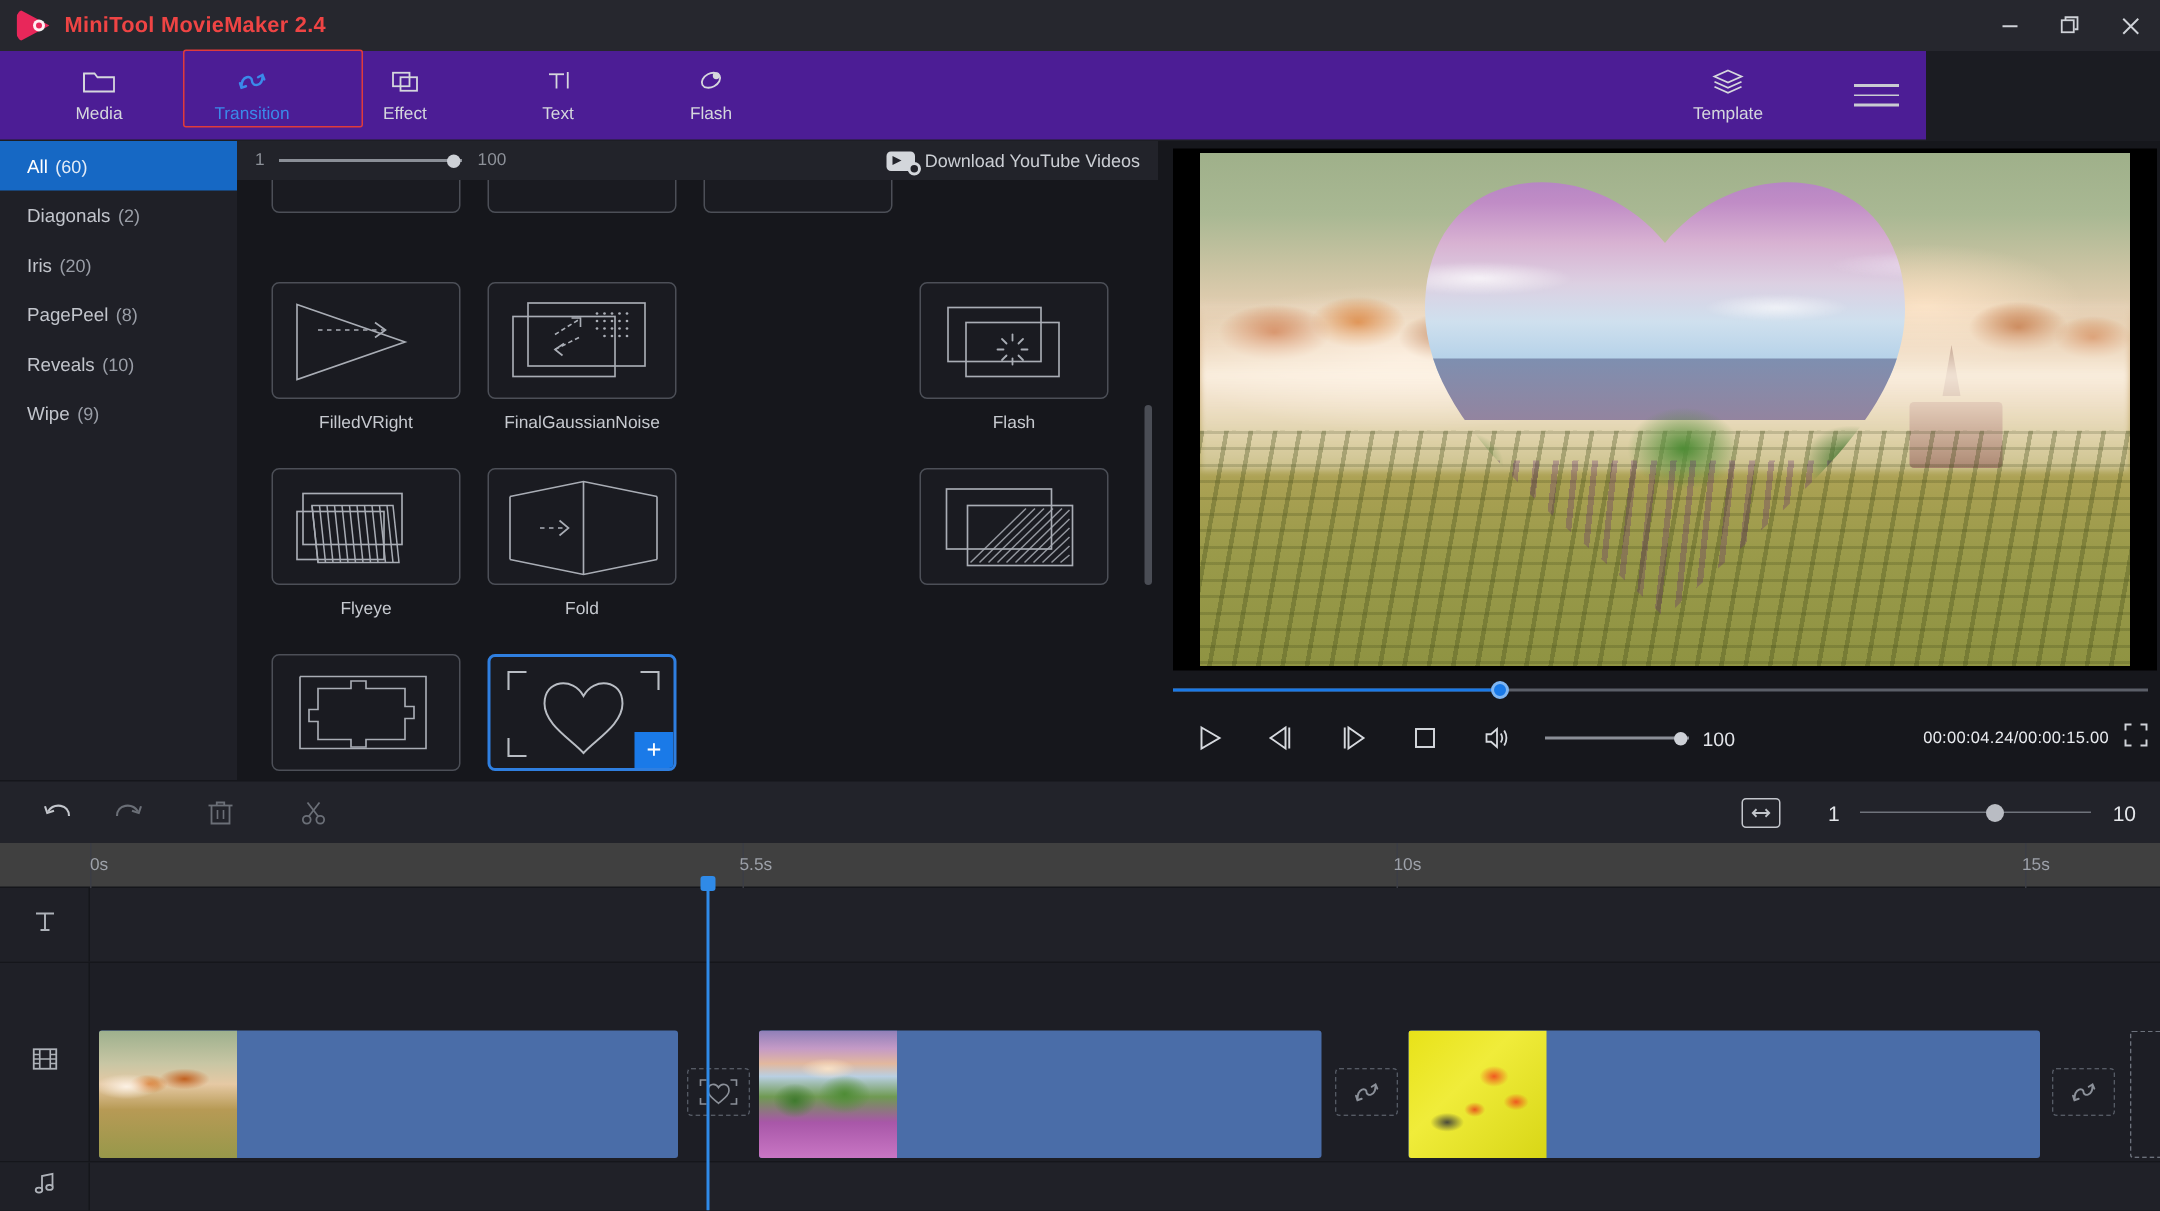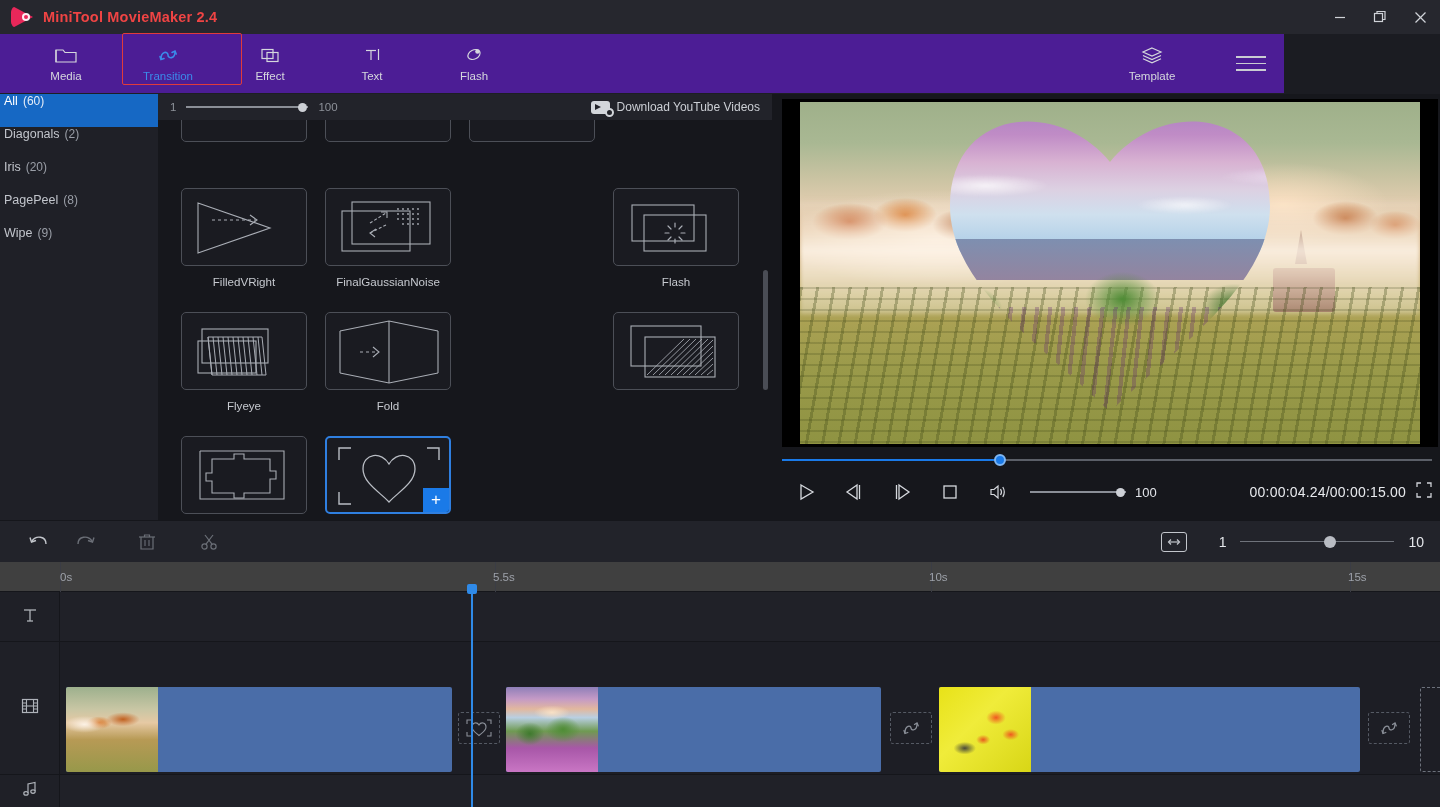--- a/index.html
+++ b/index.html
@@ -60,21 +60,21 @@
   .tb-right { margin-left:auto; display:flex; align-items:center; gap:22px; margin-right:18px; }
   .hamburger { width:30px; height:22px; display:flex; flex-direction:column; justify-content:center; gap:5px; margin-left:16px;}
   .hamburger i { display:block; height:1.6px; background:#c9ccd2; width:30px; }
 
   
   .sidebar {
     position:absolute; left:0; top:94px; width:158px; height:426px;
     background:#1f2027;
   }
   .cat {
-    height:33px; display:flex; padding-left:4px;
+    height:33px; display:flex; align-items:center; padding-left:18px;
     font-size:12.5px; color:#c2c5cc;
   }
   .cat .cnt { color:#9a9ea7; margin-left:5px; font-size:12px;}
   .cat.active { background:#1668c4; color:#fff; }
   .cat.active .cnt { color:#e4ecf7; }
 
   
   .browser {
     position:absolute; left:158px; top:94px; width:614px; height:426px;
     background:#16171c;
@@ -235,21 +235,21 @@
   .prog-track { position:absolute; top:7px; left:0; width:650px; height:2.4px; background:#5b5f68; }
   .prog-fill  { position:absolute; top:7px; left:0; width:218px; height:2.4px; background:#1a7ae8; }
   .prog-knob  { position:absolute; top:2px; left:212px; width:12px; height:12px; border-radius:50%; background:#1a7ae8; border:2px solid #7fb6f2;}
 
   .pctrl { position:absolute; left:10px; top:380px; width:650px; height:36px; display:flex; align-items:center; gap:0; }
   .pbtn { width:48px; height:34px; display:flex; align-items:center; justify-content:center; color:#d6d9de; }
   .vol-slider { width:96px; height:14px; position:relative; margin-left:8px; }
   .vol-slider .track { position:absolute; top:6px; left:0; width:96px; height:1.6px; background:#8b8f97; }
   .vol-slider .knob { position:absolute; top:2.5px; left:86px; width:9px; height:9px; border-radius:50%; background:#cdd0d6; }
   .vol-val { margin-left:9px; font-size:13px; color:#e2e4e9; }
-  .timecode { margin-left:auto; font-size:14px; color:#e8eaee; letter-spacing:.2px; }
+  .timecode { margin-left:auto; font-size:11px; color:#e8eaee; letter-spacing:.2px; }
   .fullscreen { margin-left:10px; color:#cfd2d8; }
 
   
   .tl-toolbar {
     position:absolute; left:0; top:520px; width:1440px; height:42px;
     background:#22232a; display:flex; align-items:center;
     border-top:1px solid #15161b;
   }
   .tlb { width:38px; height:30px; display:flex; align-items:center; justify-content:center; color:#c3c6cc; margin-left:8px;}
   .tlb.first { margin-left:20px; }
@@ -439,20 +439,24 @@
       <span>Diagonals</span>
       <span class="cnt">(2)</span>
     </div>
     <div class="cat">
       <span>Iris</span>
       <span class="cnt">(20)</span>
     </div>
     <div class="cat">
       <span>PagePeel</span>
       <span class="cnt">(8)</span>
+    </div>
+    <div class="cat">
+      <span>Reveals</span>
+      <span class="cnt">(10)</span>
     </div>
     <div class="cat">
       <span>Wipe</span>
       <span class="cnt">(9)</span>
     </div>
   </div>
 
   <div class="browser">
     <div class="browser-top">
       <span class="zoom-min">1</span>

